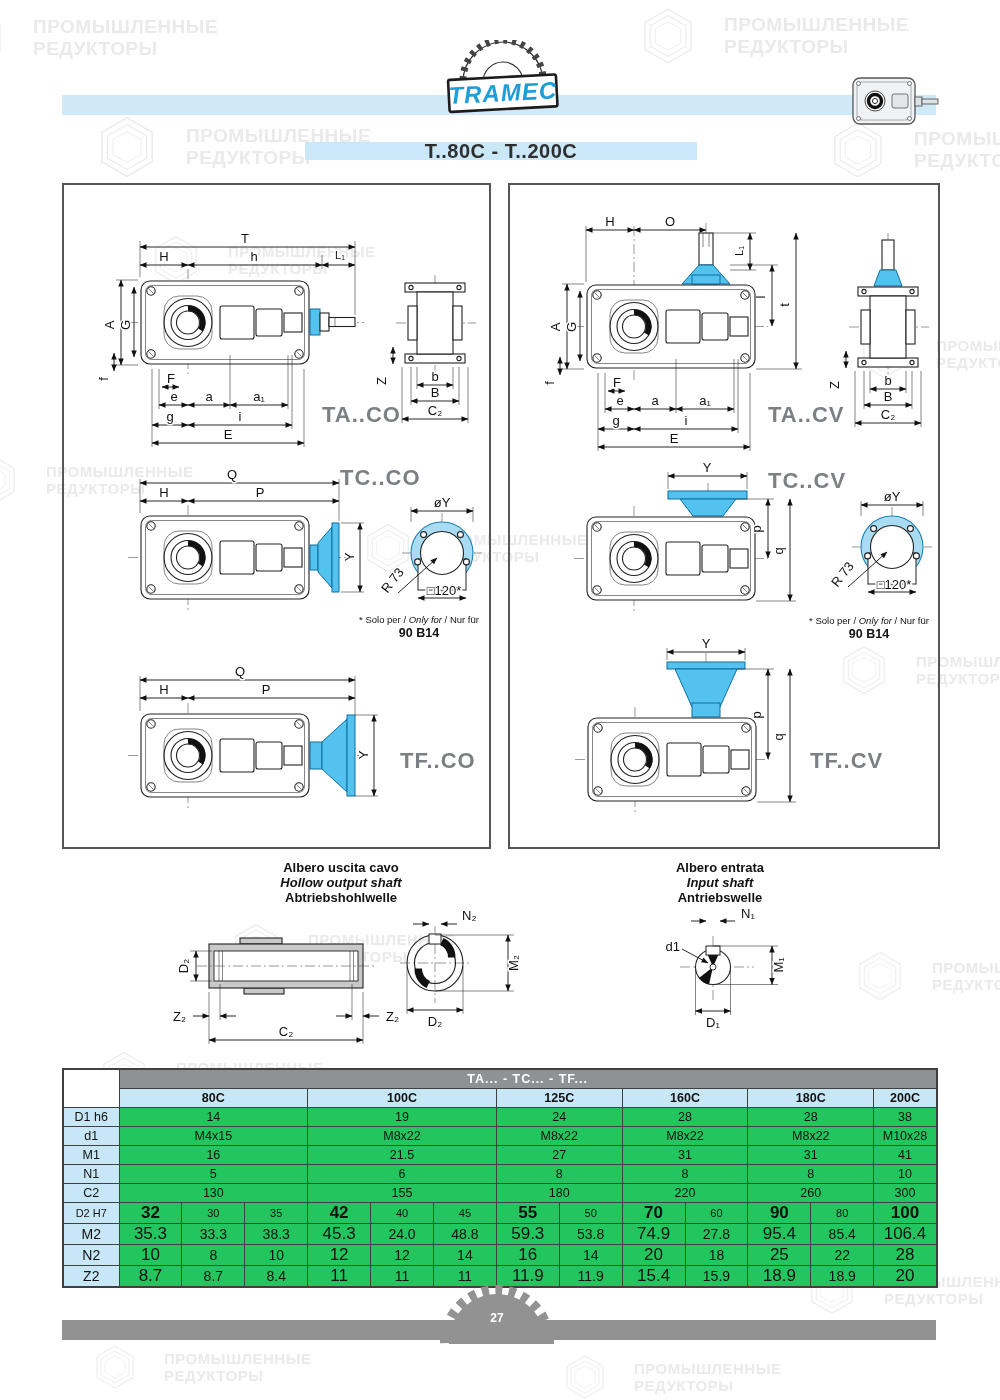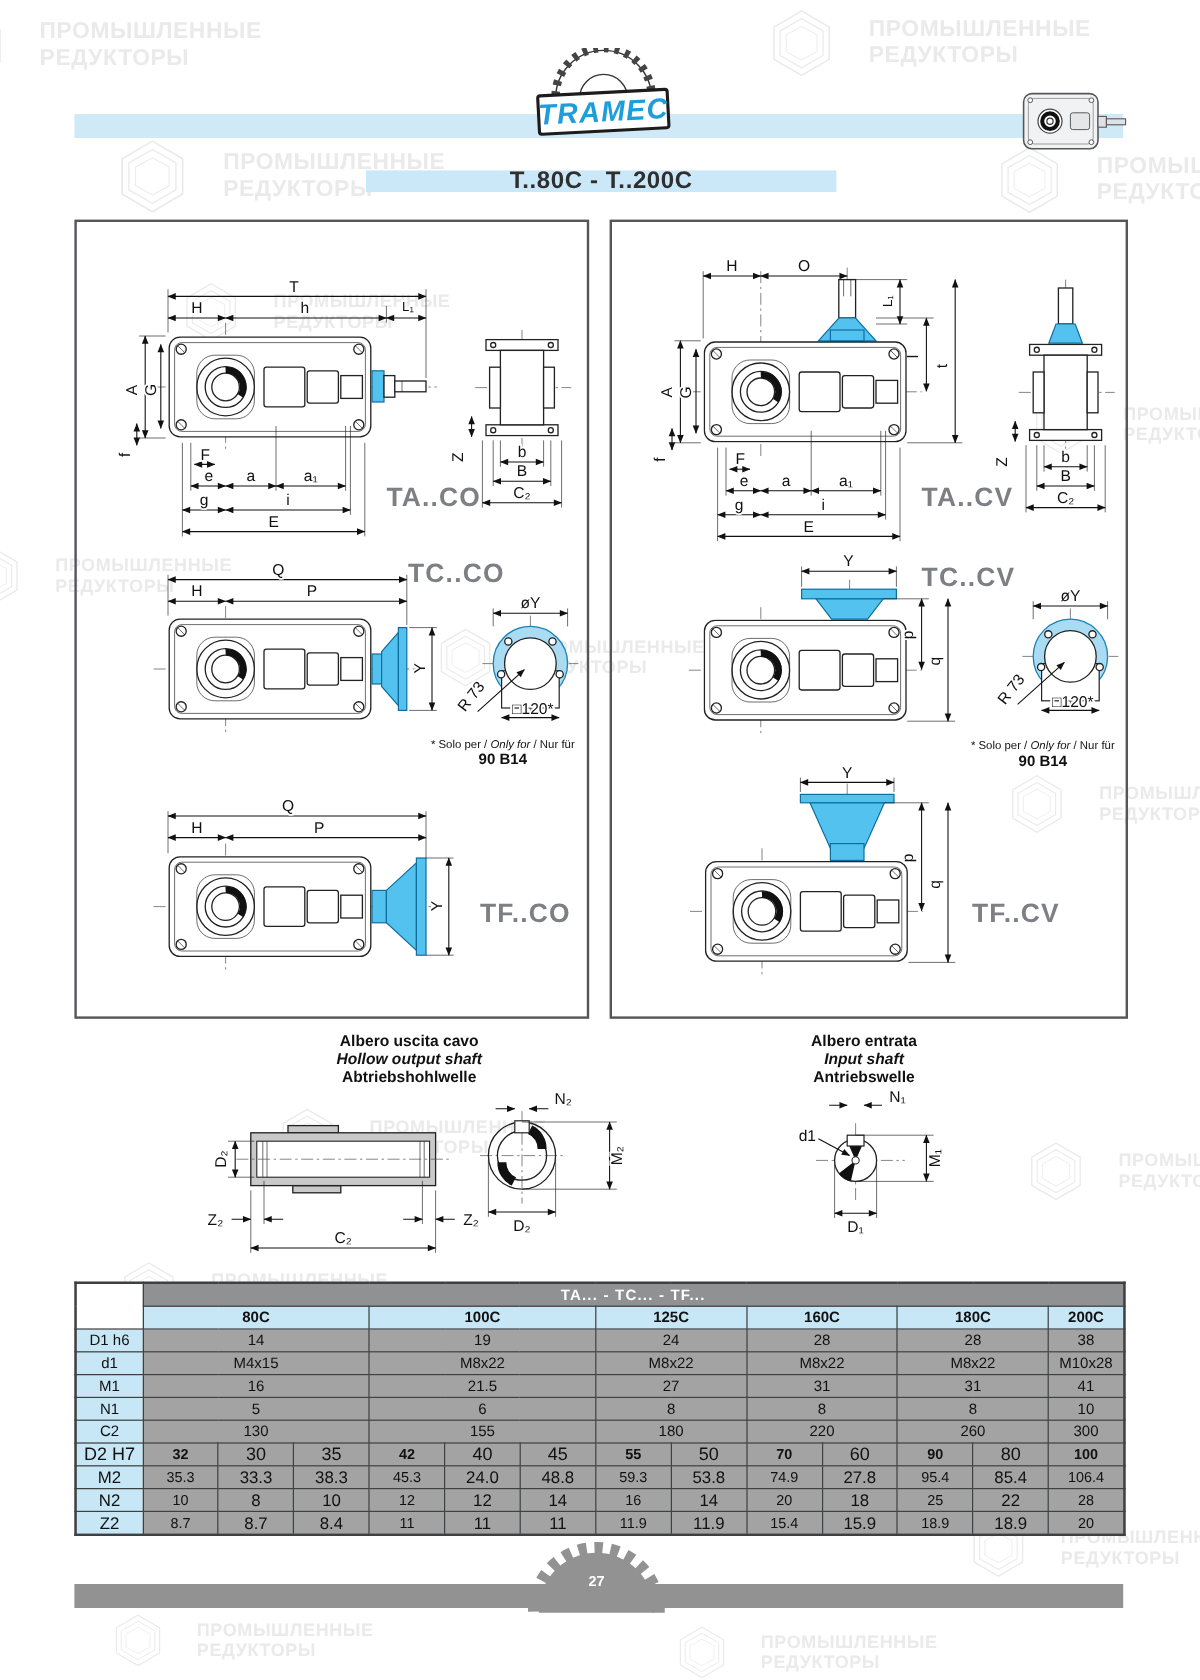--- a/index.html
+++ b/index.html
@@ -37,31 +37,31 @@
   .dt{font-size:13px}
   .dts{font-size:11px}
   .halo{paint-order:stroke;stroke:#fff;stroke-width:3px}
   .seclab{font-size:22px;font-weight:bold;fill:#7c7f83;letter-spacing:1px}
   .note{font-size:9.5px}
   .noteb{font-size:12.5px;font-weight:bold}
   .sh-t1{font-size:13px;font-weight:bold}
   .sh-t2{font-size:13px;font-weight:bold;font-style:italic}
   
   .tblwrap{position:absolute;left:62px;top:1068px;width:874px;z-index:2}
-  table.dims{border-collapse:collapse;width:874px;table-layout:fixed;background:#a3a3a3}
+  table.dims{border-collapse:collapse;width:874px;table-layout:fixed;background:#22c55e}
   table.dims td{border:1px solid #3f4042;text-align:center;height:18px;padding:0;font-size:12.5px;color:#111}
   table.dims{border:2px solid #3f4042}
   td.corner{background:#fff;border-top:1px solid #3f4042}
   td.gray{background:#8f9193;color:#fff !important;font-weight:bold;font-size:13px;height:20px;letter-spacing:1px}
   td.size{background:#c7e7f6;font-weight:bold;font-size:13px;height:19px}
   td.lab{background:#c7e7f6;font-weight:normal;font-size:12px}
   tr.split td{font-size:14px}
-  tr.split td.lead{font-size:12px}
+  tr.split td.lead{font-size:17px}
   tr.d2 td.lead{font-weight:bold}
-  tr.d2 td{font-size:15px}
+  tr.d2 td{font-size:11px}
   
   .botband{position:absolute;left:62px;top:1320px;width:874px;height:20px;background:#929292;z-index:2}
   .botgear{position:absolute;left:430px;top:1280px;z-index:3}
 </style>
 </head>
 <body>
 
 <div class="page">
 
   <svg width="0" height="0" style="position:absolute" aria-hidden="true">

